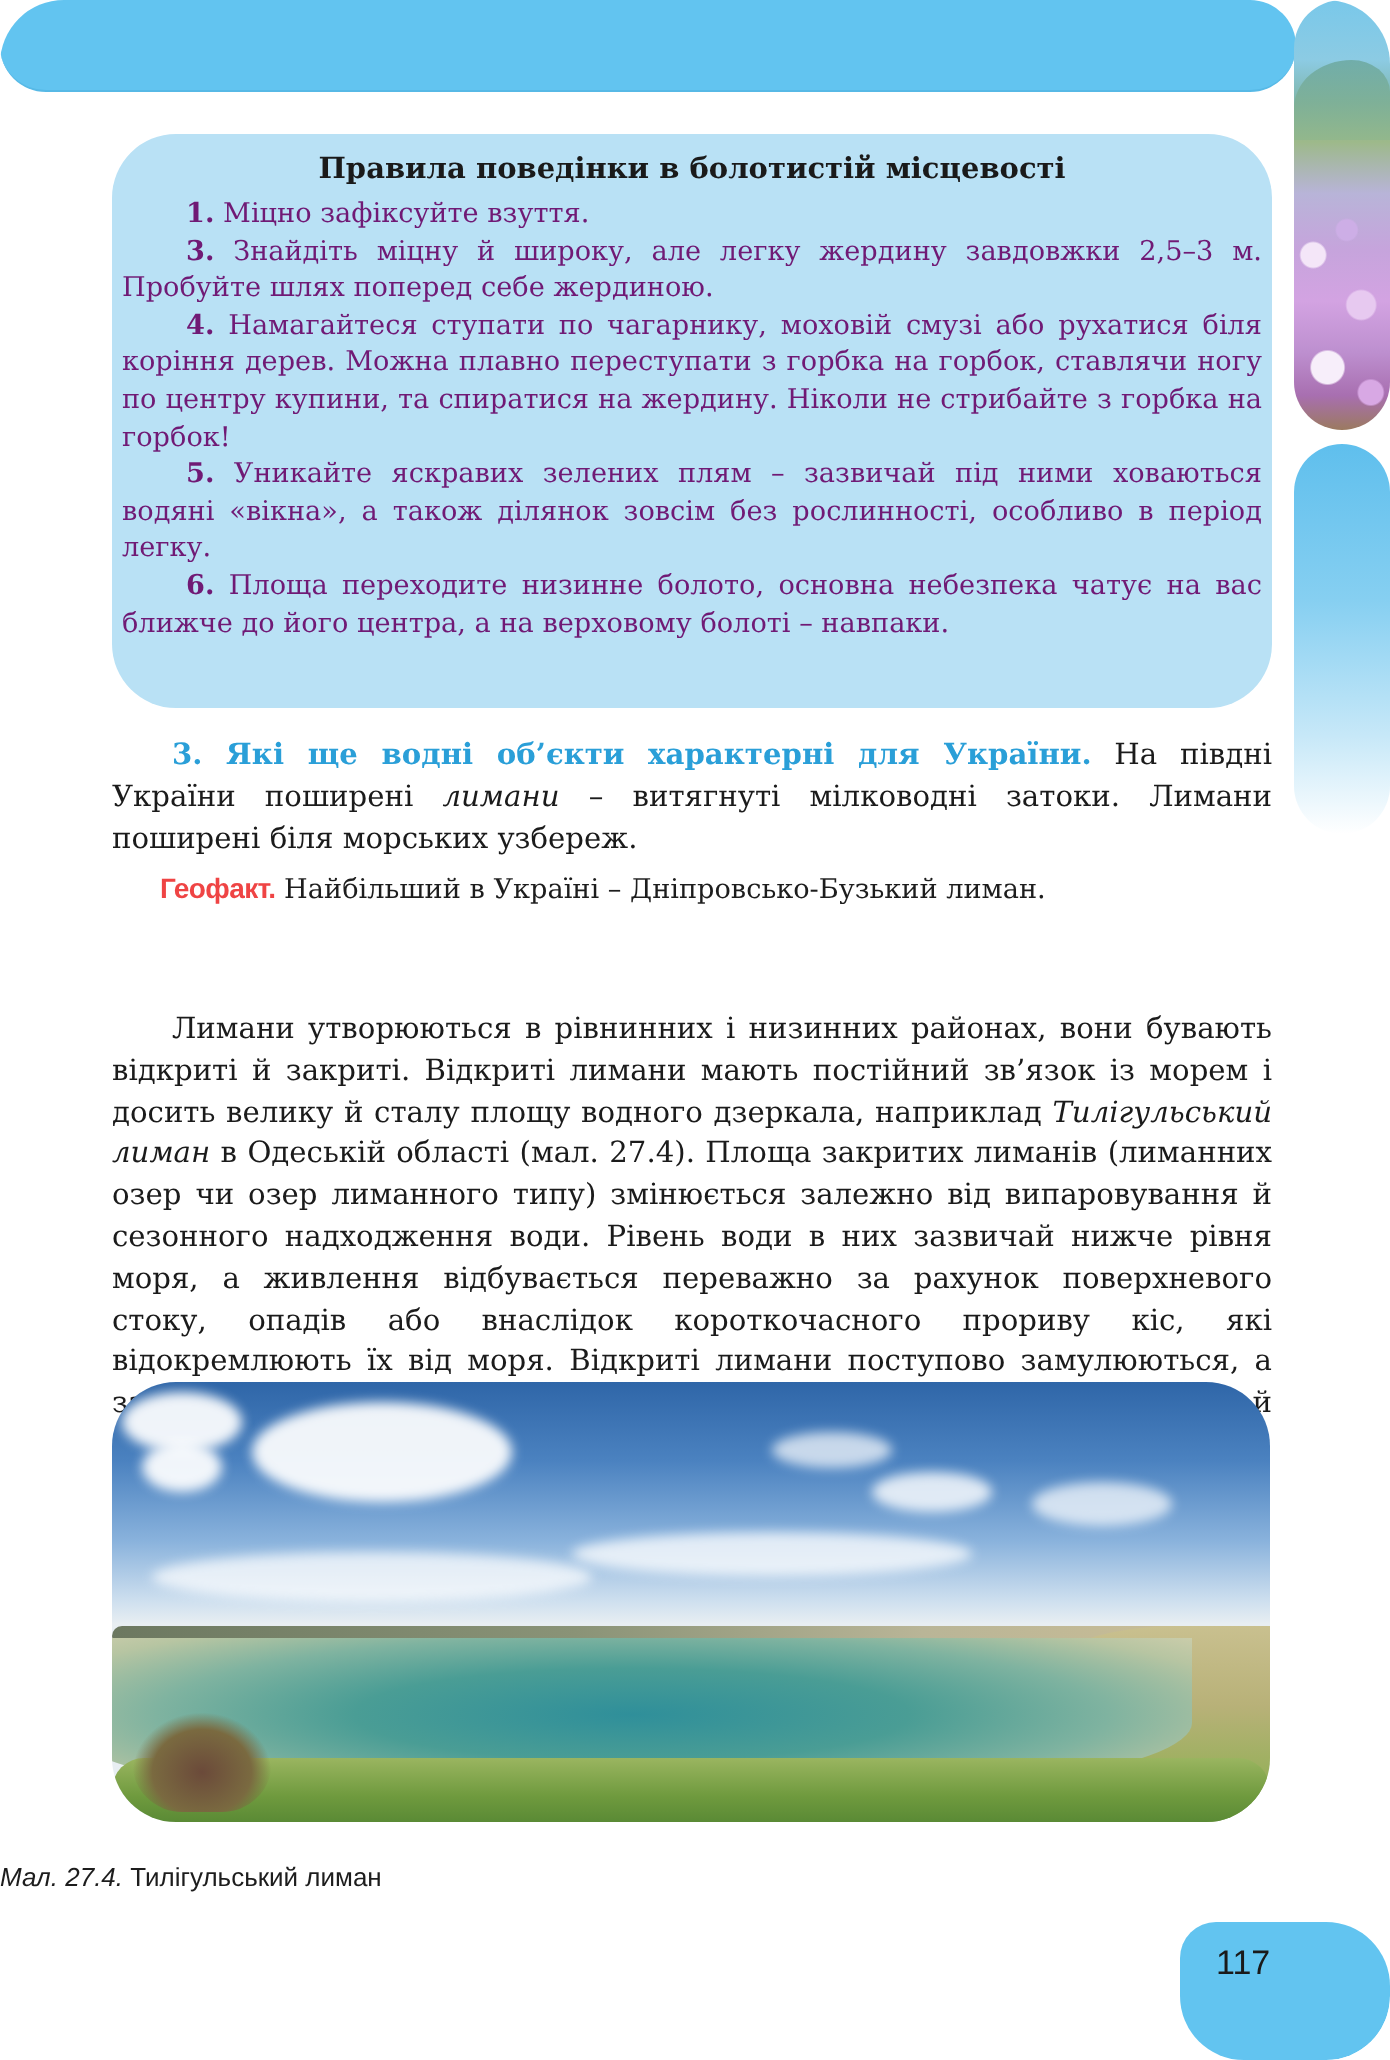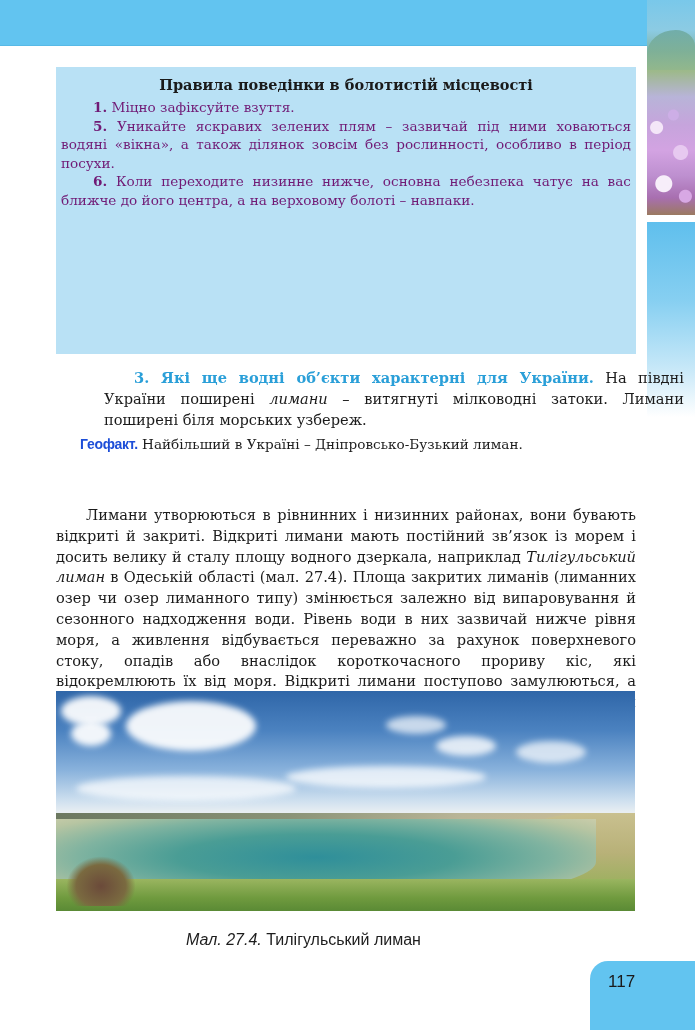--- a/index.html
+++ b/index.html
@@ -1,15 +1,15 @@
 <!DOCTYPE html>
 <html><head>
   <meta charset="utf-8">
   <style>
-    * { margin: 0; padding: 0; box-sizing: border-box; }
+    * { margin: 0; padding: 0; box-sizing: border-box; border-radius: 32px; }
     html, body { width: 695px; height: 1030px; overflow: hidden; background: #ffffff; }
     body { position: relative; font-family: "DejaVu Serif", serif; color: #1b1b1b; }
 
     .top-band {
       position: absolute; left: 0; top: 0; width: 648px; height: 46px;
       background: #62c4f0;
       border-bottom: 1px solid #57b9e6;
     }
     .side-photo {
       position: absolute; left: 647px; top: 0; width: 48px; height: 215px;
@@ -52,30 +52,30 @@
       text-indent: 32px; color: #701a75;
     }
     .rule b { font-weight: bold; }
 
     .section {
       position: absolute; left: 56px; width: 580px;
       font-size: 14.6px; line-height: 20.8px; text-align: justify;
       color: #1b1b1b;
     }
     .section-heading { color: #2a9fd8; font-weight: bold; }
-    .section-heading-wrap { top: 368px; text-indent: 30px; margin-left: 48px; }
+    .section-heading-wrap { top: 368px; text-indent: 30px; }
     em.term { font-style: italic; }
 
     .geofact {
       position: absolute; left: 80px; top: 435px; width: 556px;
       font-size: 13.6px; line-height: 18px; color: #1d1d1d;
     }
     .geofact-label {
       font-family: "Liberation Sans", sans-serif; font-weight: bold;
-      color: #1d4ed8; font-size: 14px; letter-spacing: -0.3px;
+      color: #ef4444; font-size: 14px; letter-spacing: -0.3px;
     }
 
     .paragraph-wrap { top: 464px; text-indent: 30px; margin-top: 41px; }
 
     .photo {
       position: absolute; left: 56px; top: 691px; width: 579px; height: 220px;
       overflow: hidden;
       background: linear-gradient(180deg, #2f66a8 0%, #4b82c0 18%, #89b2dc 36%, #cfe0ef 50%, #e8eef2 55%);
     }
     .photo .cloud {
@@ -104,22 +104,22 @@
       position: absolute; left: 10px; top: 165px; width: 70px; height: 50px;
       background: radial-gradient(ellipse at 50% 60%, #6b4a3a 0%, #7a6a40 50%, transparent 70%);
     }
     .photo .sand {
       position: absolute; left: 80px; top: 192px; width: 420px; height: 8px;
       background: #d9ccaa; border-radius: 50%; opacity: 0.8;
     }
 
     .caption {
       position: absolute; left: 0; width: 607px; top: 931px;
-      text-align: center; font-family: "Liberation Sans", sans-serif;
-      font-size: 16px; color: #1d1d1d;
+      font-family: "Liberation Sans", sans-serif;
+      font-size: 13px; color: #1d1d1d;
     }
     .caption .cap-label { font-style: italic; }
 
     .page-tab {
       position: absolute; left: 590px; top: 961px; width: 105px; height: 69px;
       background: #62c4f0; border-top-left-radius: 18px; text-align: center;
     }
     .page-number {
       position: absolute; left: 18px; top: 11px;
       font-family: "Liberation Sans", sans-serif; font-size: 17px; color: #1a1a1a;
@@ -131,22 +131,24 @@
 <div class="top-band"></div>
 <div class="side-photo">
   <div class="hill"></div>
   <div class="flowers"></div>
 </div>
 <div class="side-fade"></div>
 
 <div class="rules-box">
   <div class="rules-title">Правила поведінки в болотистій місцевості</div>
   <p class="rule"><b>1.</b><span> Міцно зафіксуйте взуття.</span></p>
-  <p class="rule"><b>5.</b><span> Уникайте яскравих зелених плям – зазвичай під ними ховаються водяні «вікна», а також ділянок зовсім без рослинності, особливо в період посухи.</span></p>
-  <p class="rule"><b>6.</b><span> Коли переходите низинне нижче, основна небезпека чатує на вас ближче до його центра, а на верховому болоті – навпаки.</span></p>
+  <p class="rule"><b>3.</b><span> Знайдіть міцну й широку, але легку жердину завдовжки 2,5–3 м. Пробуйте шлях поперед себе жердиною.</span></p>
+  <p class="rule"><b>4.</b><span> Намагайтеся ступати по чагарнику, моховій смузі або рухатися біля коріння дерев. Можна плавно переступати з горбка на горбок, ставлячи ногу по  центру купини, та спиратися на жердину. Ніколи не стрибайте з горбка на горбок!</span></p>
+  <p class="rule"><b>5.</b><span> Уникайте яскравих зелених плям – зазвичай під ними ховаються водяні «вікна», а також ділянок зовсім без рослинності, особливо в період легку.</span></p>
+  <p class="rule"><b>6.</b><span> Площа переходите низинне болото, основна небезпека чатує на вас ближче до його центра, а на верховому болоті – навпаки.</span></p>
 </div>
 
 <p class="section section-heading-wrap"><span class="section-heading">3. Які ще водні об’єкти характерні для України.</span><span> На півдні України поширені </span><em class="term">лимани</em><span> – витягнуті мілководні затоки. Лимани поширені біля морських узбереж.</span></p>
 
 <p class="geofact"><span class="geofact-label">Геофакт.</span><span> Найбільший в Україні – Дніпровсько-Бузький лиман.</span></p>
 
 <p class="section paragraph-wrap"><span>Лимани утворюються в рівнинних і низинних районах, вони бувають відкриті й закриті. Відкриті лимани мають постійний зв’язок із морем і досить велику й сталу площу водного дзеркала, наприклад </span><em class="term">Тилігульський лиман</em><span> в Одеській області (мал. 27.4). Площа закритих лиманів (лиманних озер чи озер лиманного типу) змінюється залежно від випаровування й сезонного надходження води. Рівень води в них зазвичай нижче рівня моря, а живлення відбувається переважно за рахунок поверхневого стоку, опадів або внаслідок короткочасного прориву кіс, які відокремлюють їх від моря. Відкриті лимани поступово замулюються, а закриті заболочуються й заростають. В умовах посушливого клімату й незначного припливу прісних вод, лимани поступово засолюються.</span></p>
 
 <div class="photo">
   <div class="cloud" style="left:70px;top:10px;width:130px;height:50px;"></div>

